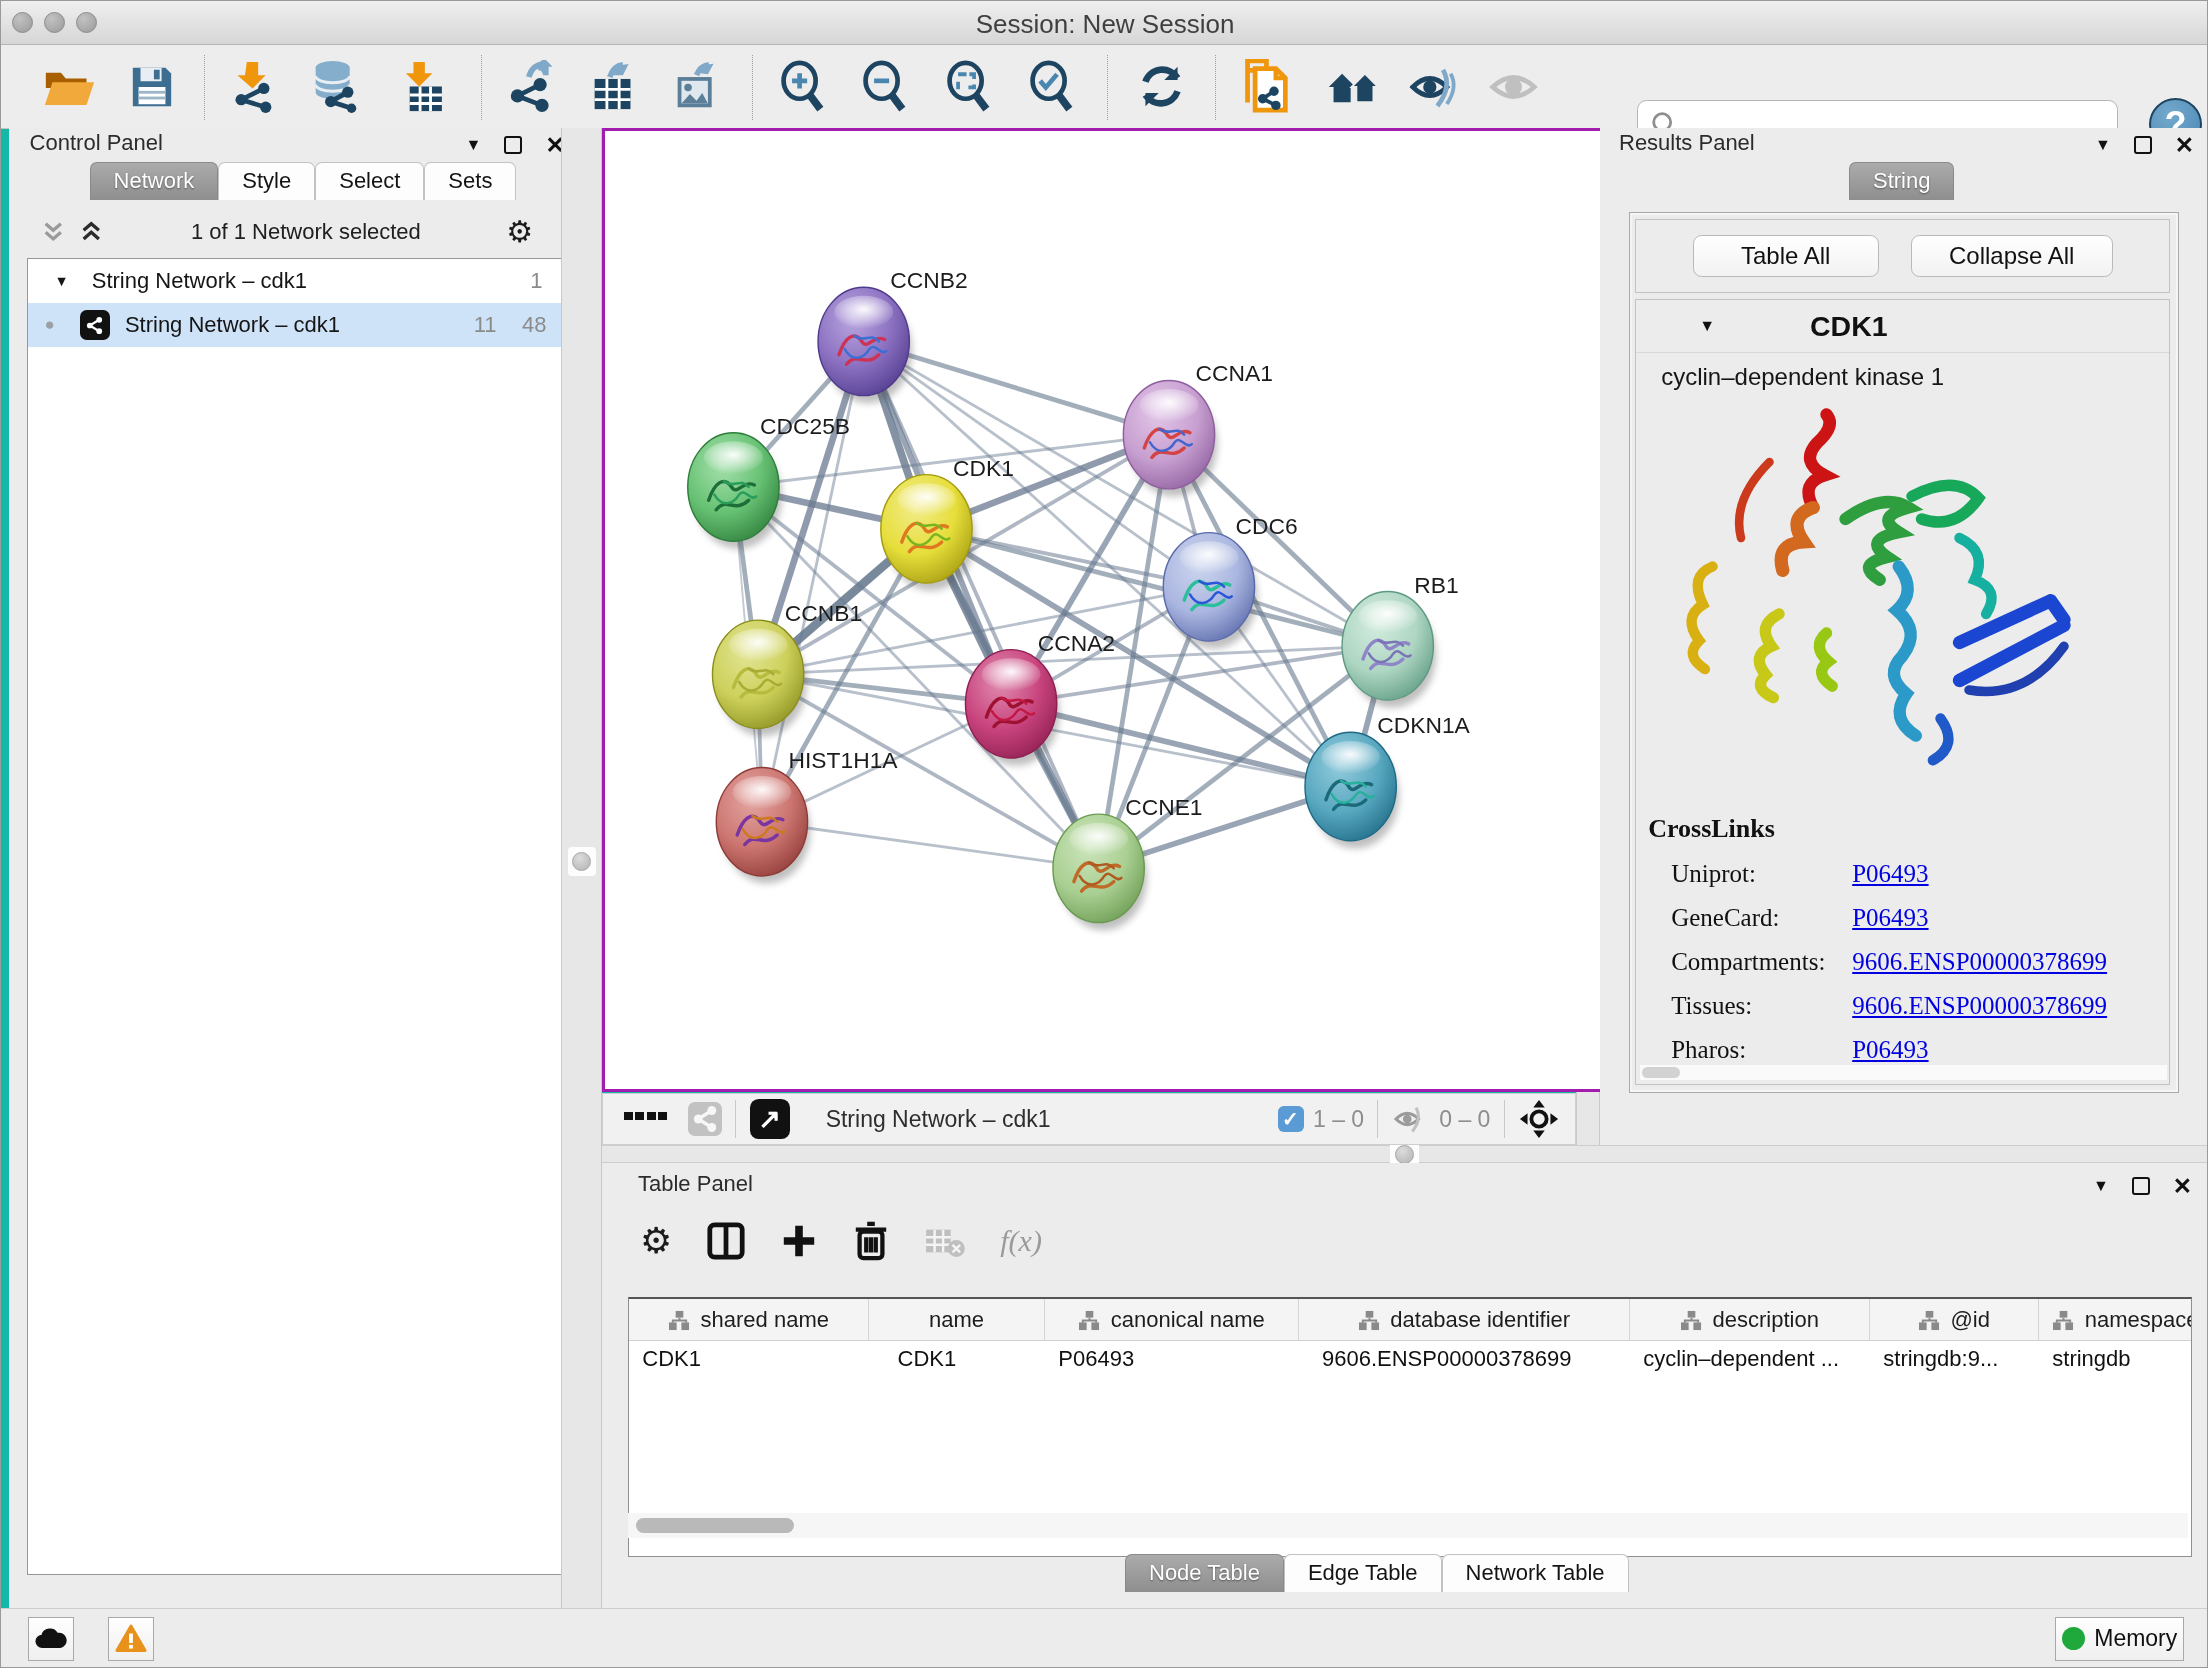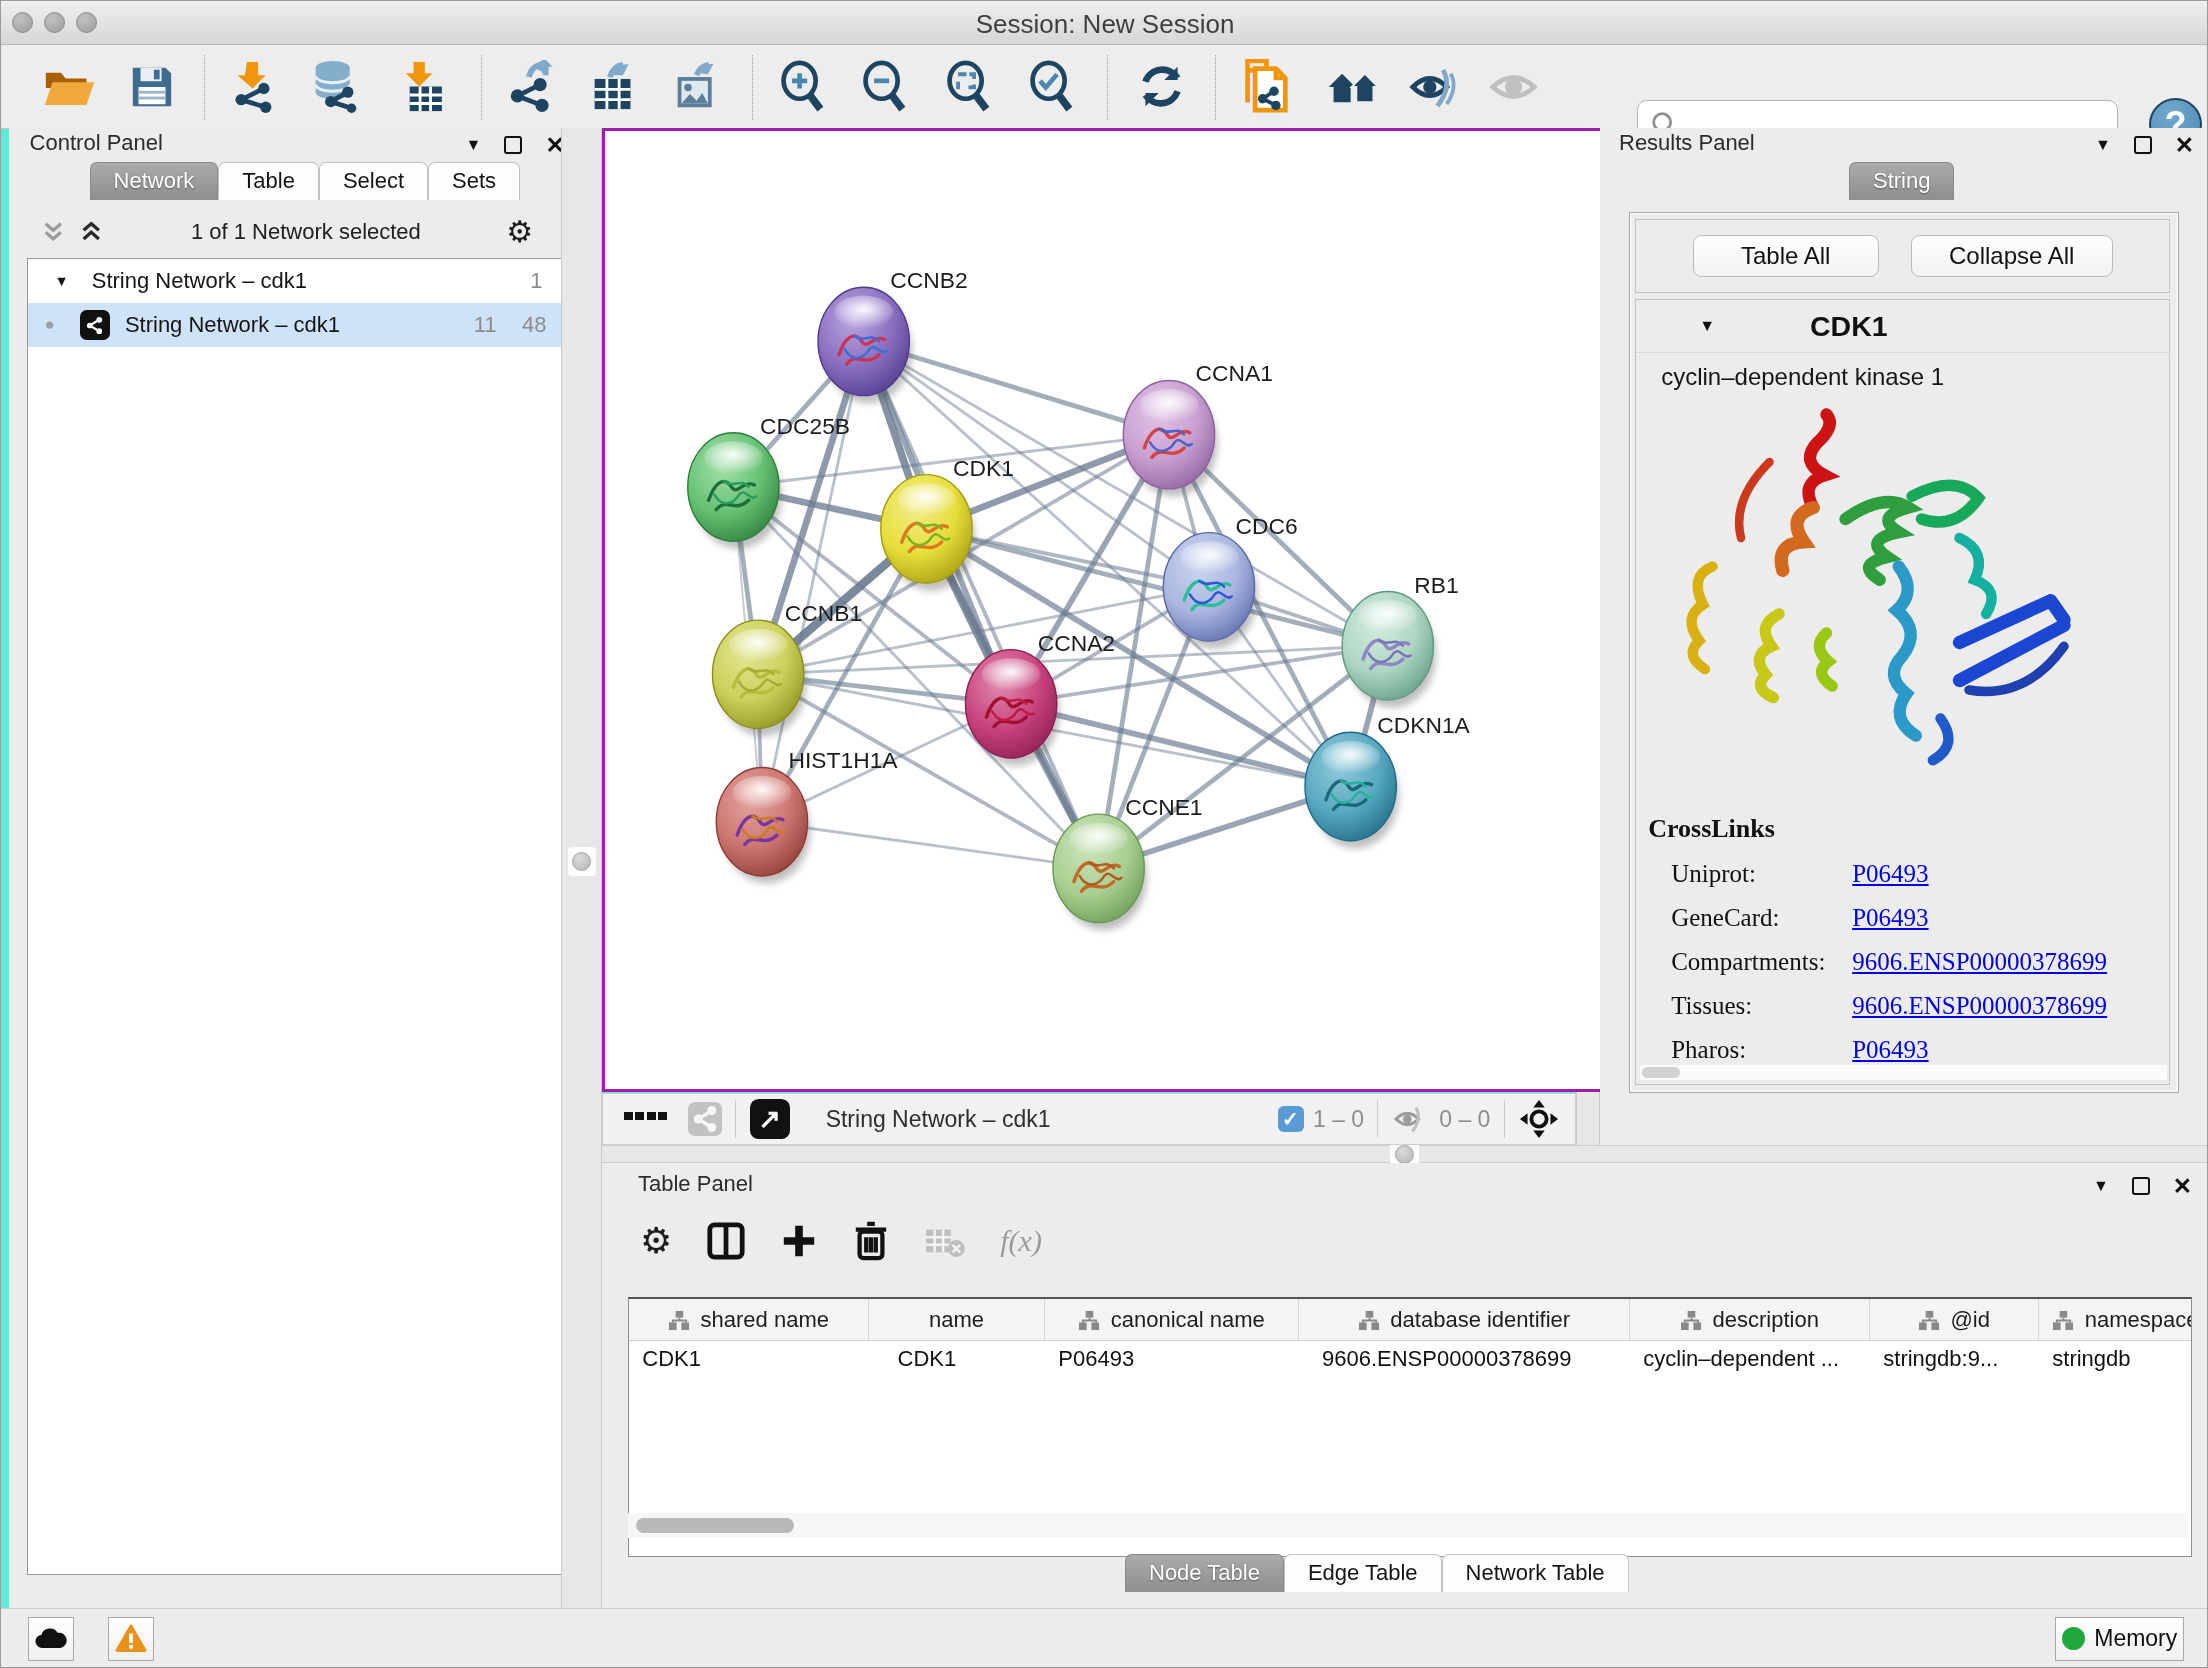--- a/index.html
+++ b/index.html
@@ -1,17 +1,17 @@
 <!DOCTYPE html>
 <html style="font-size:15px"><head>
 <meta charset="utf-8">
 <style>
   html,body{margin:0;padding:0;background:#d9d9d9;}
   *{box-sizing:border-box;}
-  #window{position:relative;width:2208px;height:1668px;background:#5eead4;font-family:"Liberation Sans",sans-serif;overflow:hidden;border:1px solid #9a9a9a;}
+  #window{position:relative;width:2208px;height:1668px;background:#14b8a6;font-family:"Liberation Sans",sans-serif;overflow:hidden;border:1px solid #9a9a9a;}
   
   #titlebar{position:absolute;left:0;top:0;width:2208px;height:44px;background:linear-gradient(#efefef,#d6d6d6);border-bottom:1px solid #b5b5b5;}
   .traffic{position:absolute;top:11.4px;width:21px;height:21px;border-radius:50%;background:radial-gradient(circle at 35% 30%,#c2c2c2,#9a9a9a);border:1px solid #8a8a8a;}
   #window-title{position:absolute;left:0;right:0;top:7.6px;text-align:center;font-size:26px;color:#3f3f3f;}
   
   #toolbar{position:absolute;left:0;top:44px;width:2208px;height:84px;background:#ededed;border-bottom:1px solid #c6c6c6;}
   .tbtn{position:absolute;top:13.3px;width:57px;height:57px;display:flex;align-items:center;justify-content:center;}
   .tsep{position:absolute;top:9.5px;width:0;height:65px;border-left:1.9px dotted #9f9f9f;}
   #search-box{position:absolute;left:1636px;top:55px;width:481px;height:49px;background:#fff;border:1.9px solid #b5b5b5;border-radius:9.5px;display:flex;align-items:center;padding-left:11.4px;}
   #help-btn{position:absolute;left:2148px;top:53px;width:53px;height:53px;border-radius:50%;background:radial-gradient(circle at 38% 30%,#74a9cc,#4a86b4);border:2.9px solid #1d4460;color:#fff;font-size:36px;font-weight:bold;display:flex;align-items:center;justify-content:center;}
@@ -247,21 +247,21 @@
   </div>
 
   <div id="control-panel">
     <span class="panel-title" style="position:absolute;left:21px;top:1.9px">Control Panel</span>
     <div class="win-icons" style="left:457px;top:3.8px">
       <span class="tri">▼</span>
       <span class="sq"></span>
       <span class="xx">✕</span>
     </div>
     <div id="cp-tabs">
-      <span class="tab active">Network</span><span class="tab">Table</span><span class="tab">Select</span><span class="tab">Sets</span>
+      <span class="tab active">Network</span><span class="tab">Style</span><span class="tab">Select</span><span class="tab">Sets</span>
     </div>
     <div id="cp-header">
       <svg width="28.5" height="28.5" viewBox="0 0 30 30" style="margin-left:21px">
         <path d="M7,6 L15,13 L23,6 M7,15 L15,22 L23,15" fill="none" stroke="#9a9a9a" stroke-width="3.5"></path>
       </svg>
       <svg width="28.5" height="28.5" viewBox="0 0 30 30" style="margin-left:9.5px">
         <path d="M7,13 L15,6 L23,13 M7,22 L15,15 L23,22" fill="none" stroke="#2b2b2b" stroke-width="3.5"></path>
       </svg>
       <span style="flex:1;text-align:center;font-size:22px;color:#202020">1 of 1 Network selected</span>
       <span class="gear" style="margin-right:23px">⚙</span>

